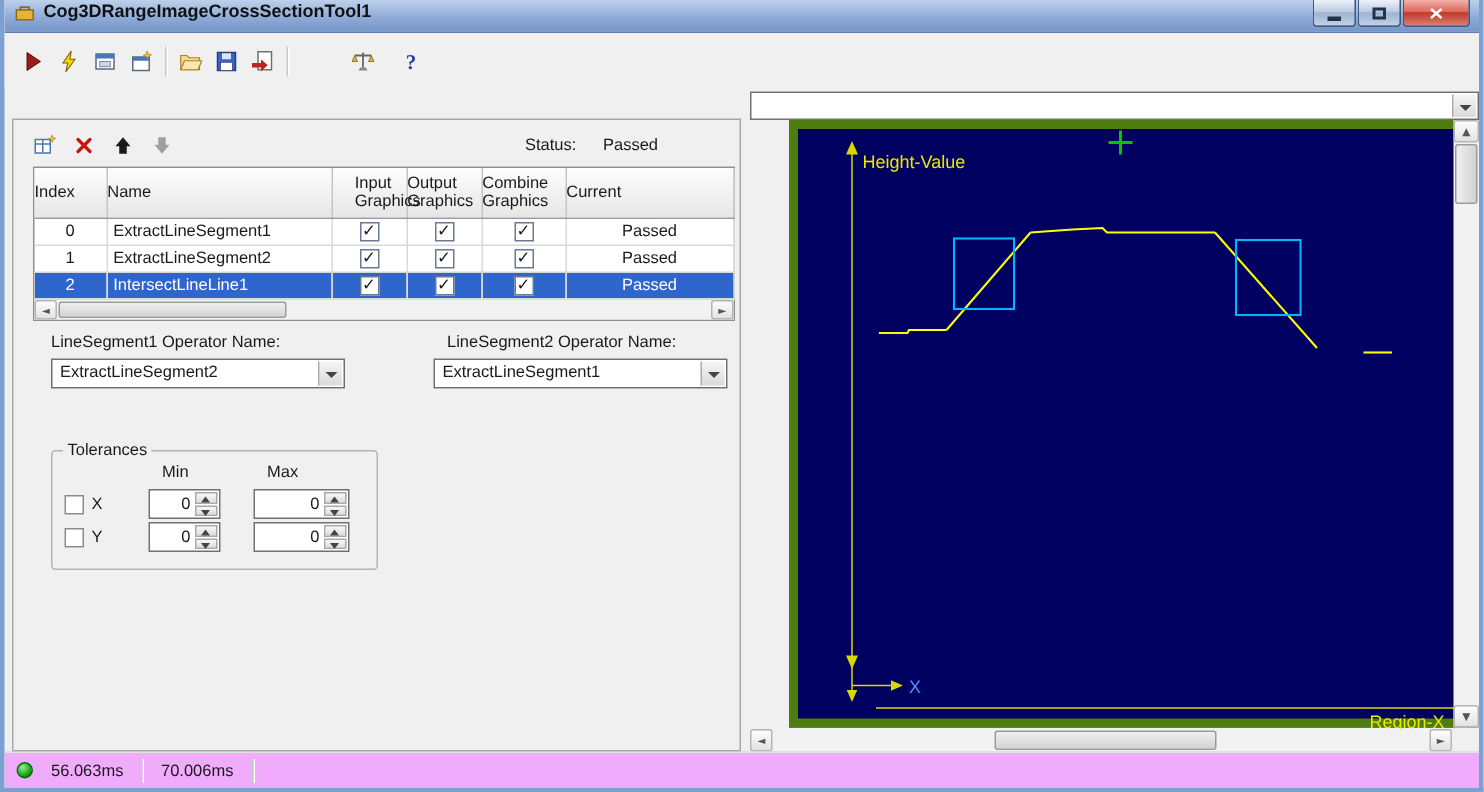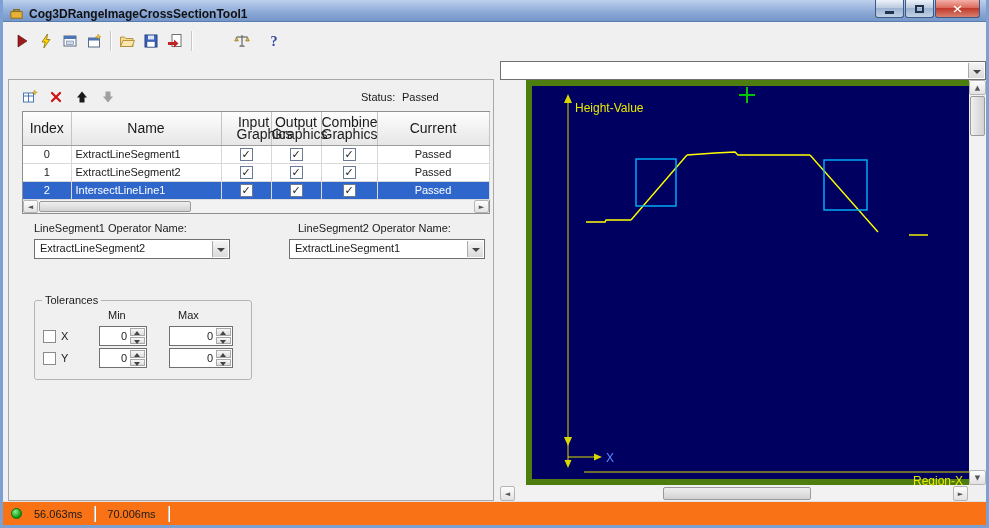--- a/index.html
+++ b/index.html
@@ -5,21 +5,21 @@
   * { margin:0; padding:0; box-sizing:border-box; }
   html,body { width:989px; height:528px; }
   body { font-family:"Liberation Sans",sans-serif; font-size:11px; color:#1a1a1a; background:#fff; }
 
   .window { position:relative; width:989px; height:528px; background:#f0f0f0;
             border:3px solid #7da0d2; border-top:none; overflow:hidden; }
 
   
   .titlebar { position:absolute; top:0; left:0; right:0; height:22px;
               background:linear-gradient(#bdd1ec,#8fabd8 55%,#7596c8);
-              border-bottom:1px solid #5a7db2; display:flex; align-items:flex-end; padding:0 5px; }
+              border-bottom:1px solid #5a7db2; display:flex; align-items:flex-start; padding:0 5px; }
   .title-icon { width:16px; height:16px; display:inline-flex; align-items:center; justify-content:center; }
   .title-text { margin-left:5px; font-size:12px; font-weight:bold; color:#111; }
   .win-btns { position:absolute; top:0; right:6px; display:flex; }
   .wbtn { width:29px; height:18px; margin-left:1px; border:1px solid #3c5a84; border-top:none;
           border-radius:0 0 3px 3px; display:flex; align-items:center; justify-content:center;
           background:linear-gradient(#eef3fa,#bccbdf 45%,#9db3d2 50%,#c2d1e5); }
   .wbtn.close { width:45px; background:linear-gradient(#f3b0a8,#dd6a5c 45%,#c13a2c 50%,#d9806f); }
   .glyph-min { width:9px; height:3px; background:#20324e; margin-top:8px; }
   .glyph-max { width:9px; height:8px; border:2px solid #20324e; }
 
@@ -38,30 +38,30 @@
          background:linear-gradient(#f4f4f4,#dcdcdc); cursor:default; }
   .tab.active { height:20px; line-height:19px; background:#f0f0f0; margin-bottom:-1px; }
 
   .tabpage { position:absolute; left:5px; top:79px; width:486px; height:422px;
              border:1px solid #a8a8a8; background:#f0f0f0; z-index:2; }
 
   
   .mini-toolbar { position:absolute; left:10px; top:6px; display:flex; gap:5px; }
   .mbtn { width:21px; height:21px; border:1px solid transparent; background:transparent;
           display:flex; align-items:center; justify-content:center; }
-  .op-status-label { position:absolute; left:341px; top:11px;margin-left:11px; }
+  .op-status-label { position:absolute; left:341px; top:11px; }
   .op-status-value { position:absolute; left:393px; top:11px; }
 
   
   .grid { position:absolute; left:13px; top:31px; width:468px; height:103px;
           border:1px solid #8f8f8f; background:#fff; }
   .grid table { border-collapse:collapse; table-layout:fixed; width:466px; }
-  .grid th { height:33px; font-weight:normal; text-align:center; white-space:pre-line; line-height:12px;
+  .grid th { height:33px; font-weight:normal; text-align:left; white-space:pre-line; line-height:12px;
              background:linear-gradient(#fdfdfd,#e6e6e6); border-right:1px solid #c4c4c4;
-             border-bottom:1px solid #9c9c9c; font-size:14px; }
+             border-bottom:1px solid #9c9c9c; font-size:11px; }
   .grid td { height:18px; border-right:1px solid #d8d8d8; border-bottom:1px solid #d8d8d8;
              text-align:center; background:#fff; overflow:hidden; }
   .grid td.c-name { text-align:left; padding-left:4px; }
   .grid tr.selected td { background:#2e66cc; color:#fff; }
   .gcheck { display:inline-block; width:13px; height:13px; background:#fff; border:1px solid #6a7a94;
             font-size:11px; line-height:11px; color:#1a1a1a; vertical-align:middle; }
 
   
   .scroll-h { position:absolute; height:14px; background:#f2f2f2; }
   .scroll-v { position:absolute; width:17px; background:#f2f2f2; }
@@ -107,21 +107,21 @@
                border-left:3px solid transparent; border-right:3px solid transparent;
                border-top:4px solid #444; }
 
   
   .profile-combo { left:497px; top:61px; width:486px; height:19px; }
   .plot-wrap { position:absolute; left:523px; top:80px; width:536px; height:405px;
                background:#000060; border:6px solid #4d7c0f; }
   .plot-label { font-family:"Liberation Sans",sans-serif; font-size:12px; }
 
   
-  .statusbar { position:absolute; left:0; right:0; bottom:0; height:24px; background:#f97316;
+  .statusbar { position:absolute; left:0; right:0; bottom:0; height:24px; background:#f0abfc;
                border-top:1px solid #e2e2e2; display:flex; align-items:center; }
   .led { width:11px; height:11px; border-radius:50%; margin-left:8px;
          background:radial-gradient(circle at 35% 30%, #8cf08c, #0c9a0c 70%); border:1px solid #066a06; }
   .sb-time { margin-left:12px; }
   .sb-div { width:1px; height:16px; background:#c8c8c8; box-shadow:1px 0 0 #fff; margin-left:12px; }
 </style>
 </head>
 <body>
 
 <div class="window">

